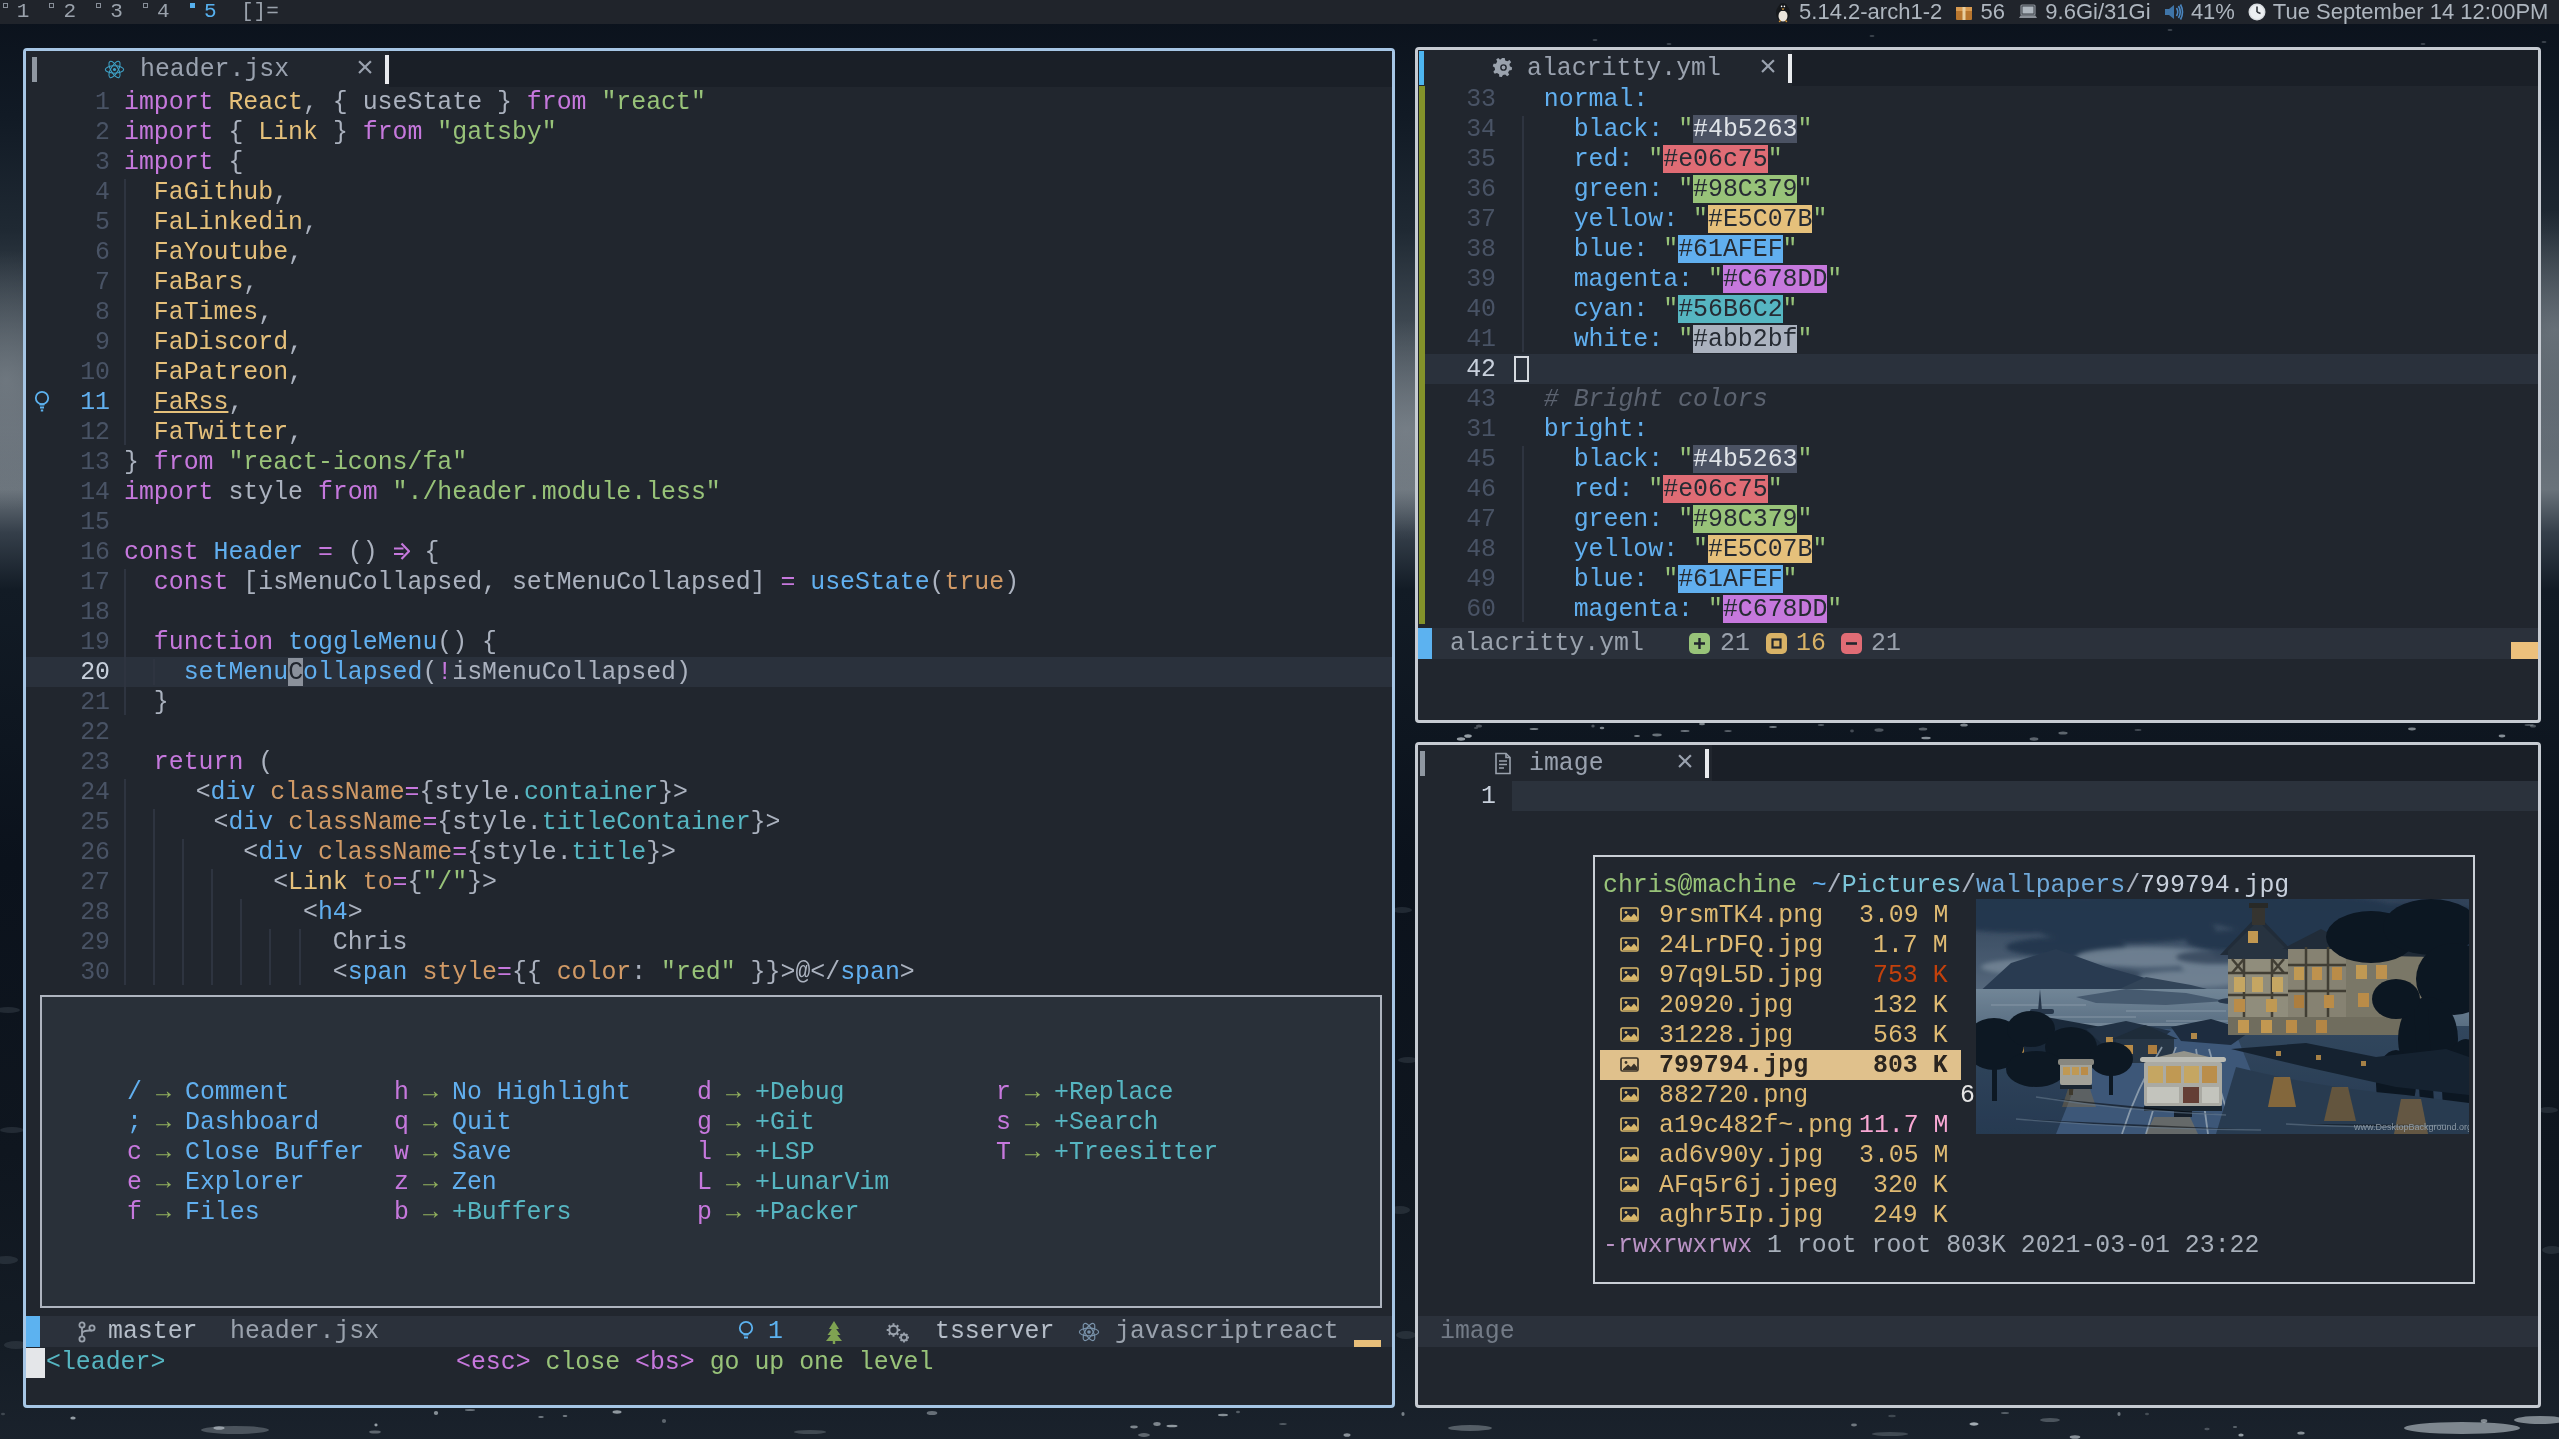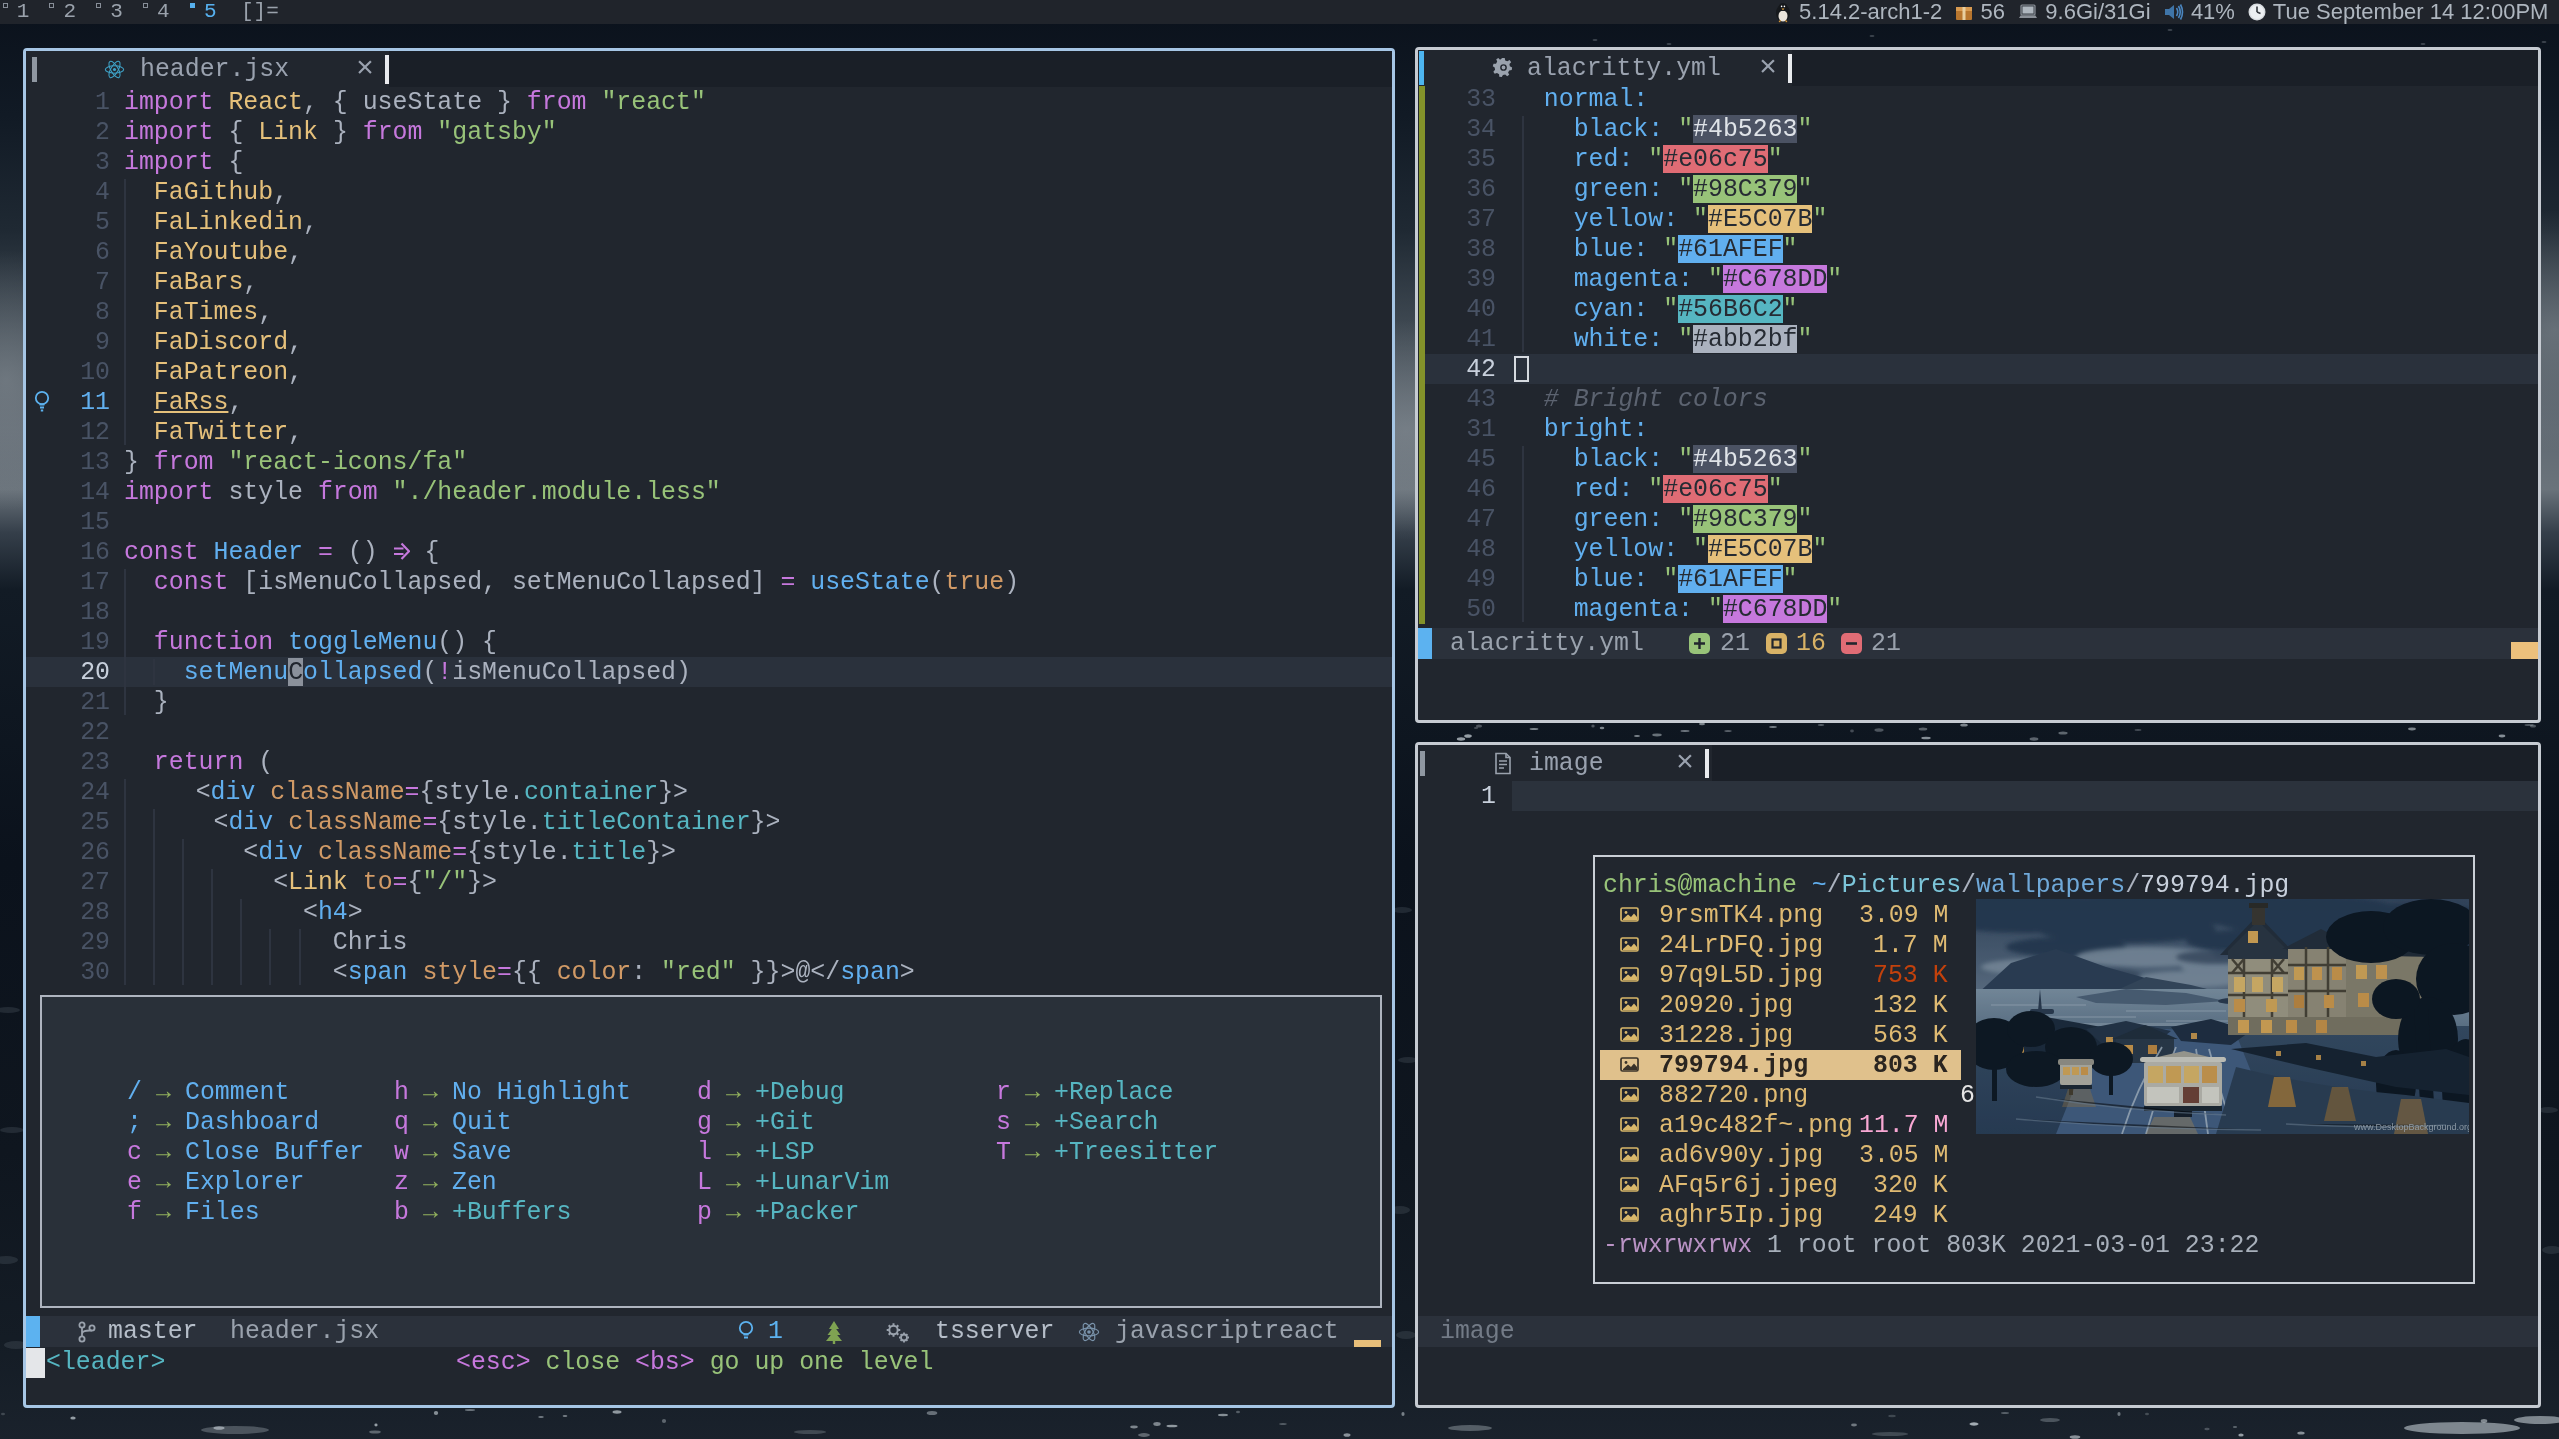--- a/index.html
+++ b/index.html
@@ -407,21 +407,21 @@
 <div class="ln " style="left:1418px;top:444px;width:78px">45</div>
 <div class="r" style="left:1514px;top:444px">    <span class="bl">black:</span> <span class="gr">"</span><span style="background:#4b5263;color:#dfe3e8">#4b5263</span><span class="gr">"</span></div>
 <div class="ln " style="left:1418px;top:474px;width:78px">46</div>
 <div class="r" style="left:1514px;top:474px">    <span class="bl">red:</span> <span class="gr">"</span><span style="background:#e06c75;color:#262b33">#e06c75</span><span class="gr">"</span></div>
 <div class="ln " style="left:1418px;top:504px;width:78px">47</div>
 <div class="r" style="left:1514px;top:504px">    <span class="bl">green:</span> <span class="gr">"</span><span style="background:#98C379;color:#262b33">#98C379</span><span class="gr">"</span></div>
 <div class="ln " style="left:1418px;top:534px;width:78px">48</div>
 <div class="r" style="left:1514px;top:534px">    <span class="bl">yellow:</span> <span class="gr">"</span><span style="background:#E5C07B;color:#262b33">#E5C07B</span><span class="gr">"</span></div>
 <div class="ln " style="left:1418px;top:564px;width:78px">49</div>
 <div class="r" style="left:1514px;top:564px">    <span class="bl">blue:</span> <span class="gr">"</span><span style="background:#61AFEF;color:#262b33">#61AFEF</span><span class="gr">"</span></div>
-<div class="ln " style="left:1418px;top:594px;width:78px">50</div>
+<div class="ln " style="left:1418px;top:594px;width:78px">60</div>
 <div class="r" style="left:1514px;top:594px">    <span class="bl">magenta:</span> <span class="gr">"</span><span style="background:#C678DD;color:#262b33">#C678DD</span><span class="gr">"</span></div>
 <div class="abs" style="left:1514px;top:356px;width:15px;height:26px;border:2px solid #d6dae0"></div>
 <div class="guide" style="left:1522px;top:116px;height:236px"></div>
 <div class="guide" style="left:1522px;top:446px;height:176px"></div>
 <div class="sl" style="left:1418px;top:628px;width:1120px;height:31px"></div>
 <div class="abs" style="left:1418px;top:628px;width:14px;height:31px;background:#5cb2f0"></div>
 <div class="sltxt" style="left:1450px;top:628px">alacritty.yml</div>
 <svg class="abs" style="left:1688px;top:632px" width="23" height="23" viewBox="0 0 23 23">
     <rect x="1" y="1" width="21" height="21" rx="5" fill="#98c379"></rect>
     <path d="M11.5 6 L11.5 17 M6 11.5 L17 11.5" stroke="#21262e" stroke-width="2.4"></path>

